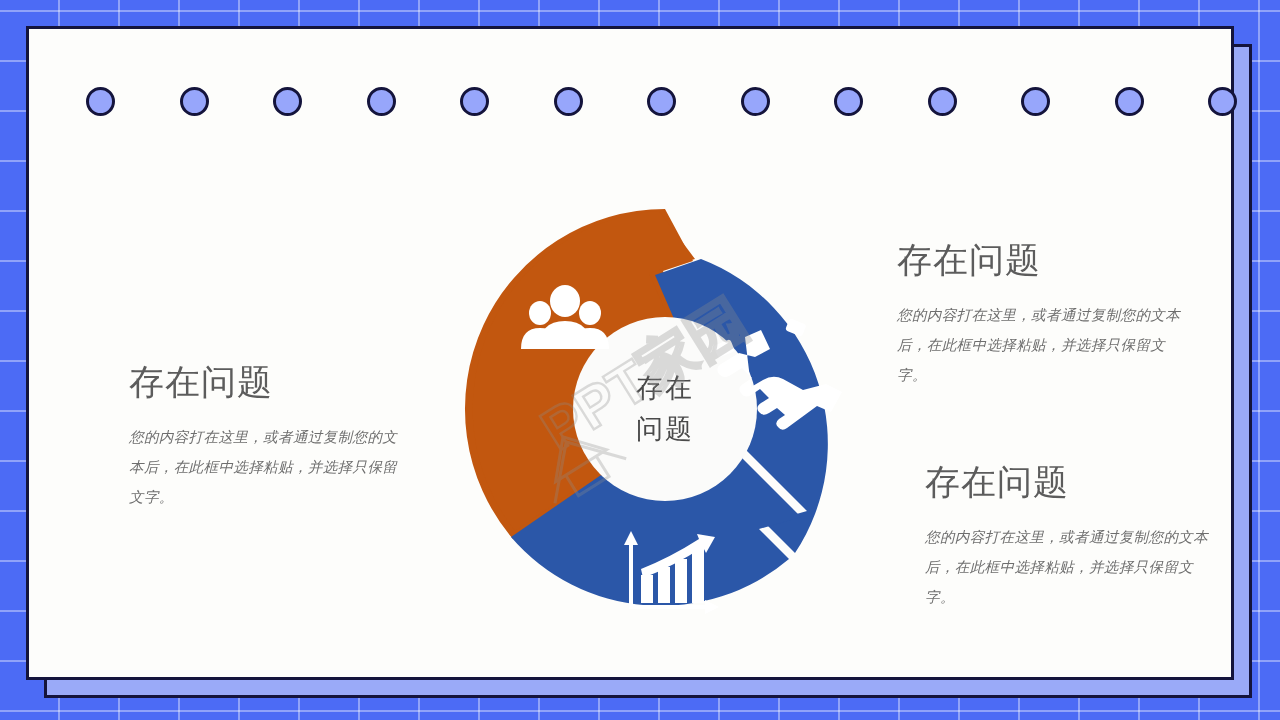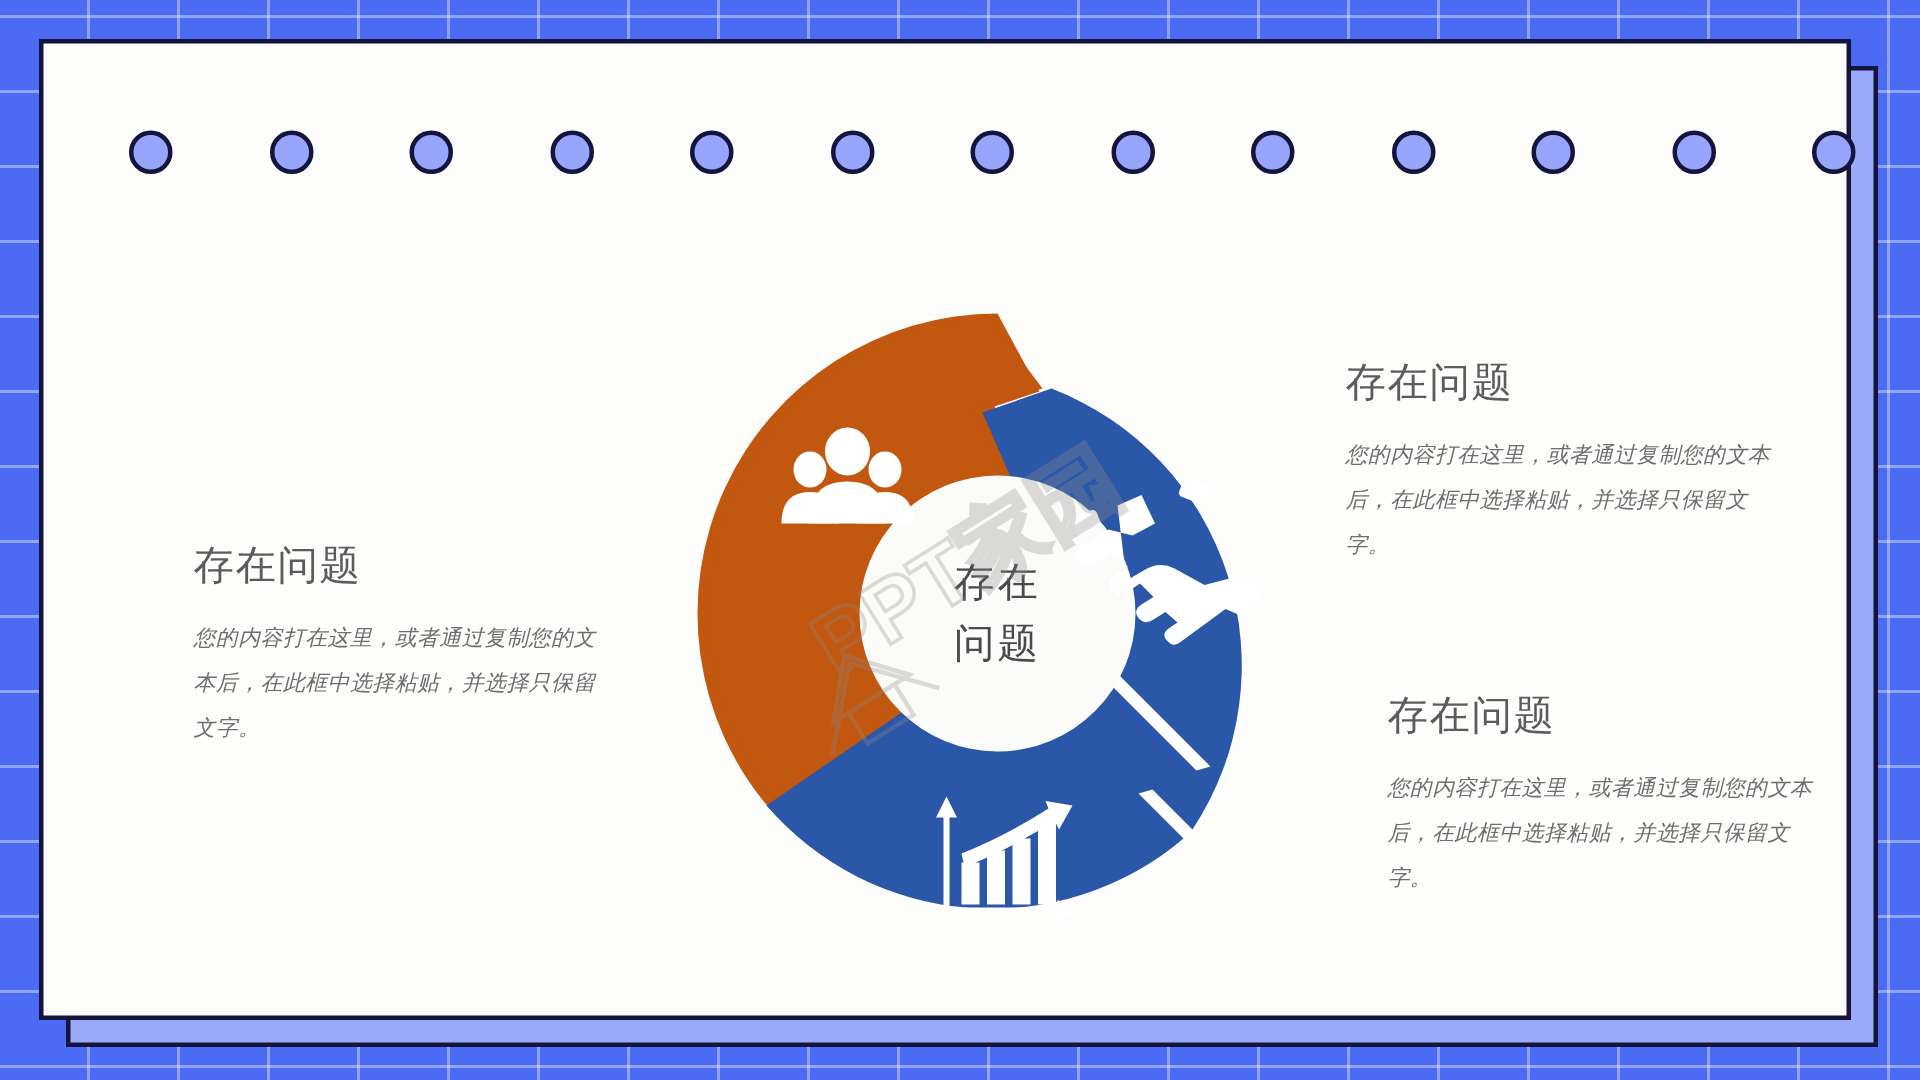--- a/index.html
+++ b/index.html
@@ -51,21 +51,21 @@
     top:0;
     width:29px; height:29px;
     border-radius:50%;
     background:#97a6fb;
     border:3px solid #14143c;
   }
 
   
   .txt-block{ position:absolute; }
   .txt-block h2{
-    font-size:27px;
+    font-size:35px;
     font-weight:400;
     color:#5c5c5c;
     letter-spacing:1px;
     margin-bottom:16px;
   }
   .txt-block p{
     font-size:14.5px;
     line-height:30px;
     color:#6e6e6e;
     letter-spacing:.4px;

